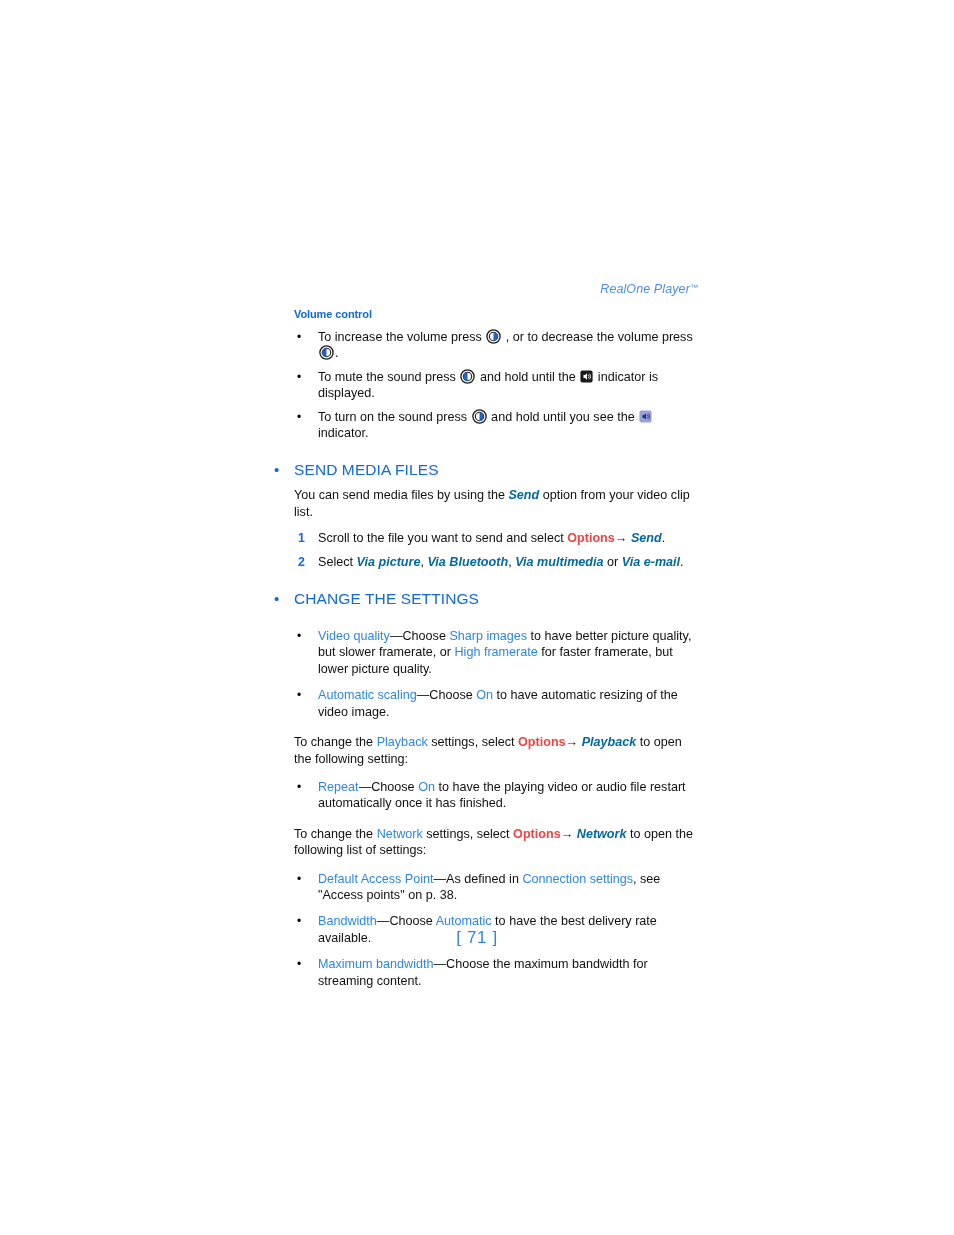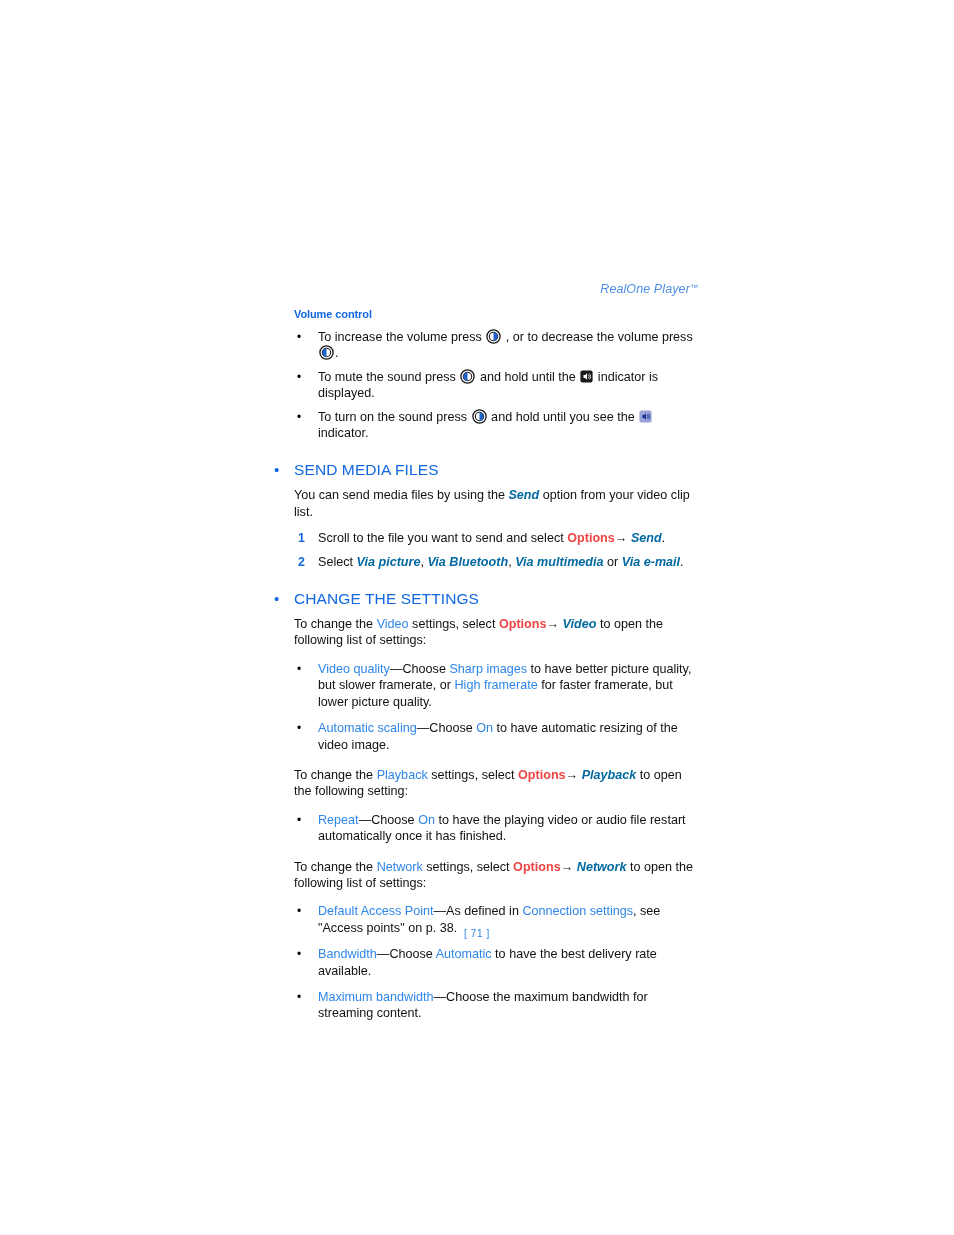--- a/index.html
+++ b/index.html
@@ -149,21 +149,21 @@
   }
   .icon-ind svg { display:block; width:13px; height:13px; }
 
   
   .folio {
     position: absolute;
     left: 0;
     top: 928px;
     width: 954px;
     text-align: center;
-    font-size: 10px;
+    font-size: 17px;
     color: #2e86e8;
     letter-spacing: 0.6px;
   }
 </style>
 </head>
 <body>
 
 <div class="page">
 
   <div class="running-head">
@@ -248,21 +248,20 @@
 
     <div class="spacer-20"></div>
 
     <div class="h2-row">
       <span class="h2-bullet">•</span>
       <span class="h2">CHANGE THE SETTINGS</span>
     </div>
 
     <div class="spacer-8"></div>
 
-    <p class="para"><span>To change the </span><span class="blue">Video</span><span> settings, select </span><span class="blue-b">Options</span><span>→</span><span class="blue-i"> Video</span><span> to open the following list of settings:</span></p>
 
     <div class="spacer-12"></div>
 
     <div class="li">
       <span class="li-marker">•</span>
       <span class="li-text"><span class="blue">Video quality</span><span>—Choose </span><span class="blue">Sharp images</span><span> to have better picture quality, but slower framerate, or </span><span class="blue">High framerate</span><span> for faster framerate, but lower picture quality.</span></span>
     </div>
 
     <div class="spacer-10"></div>
 

